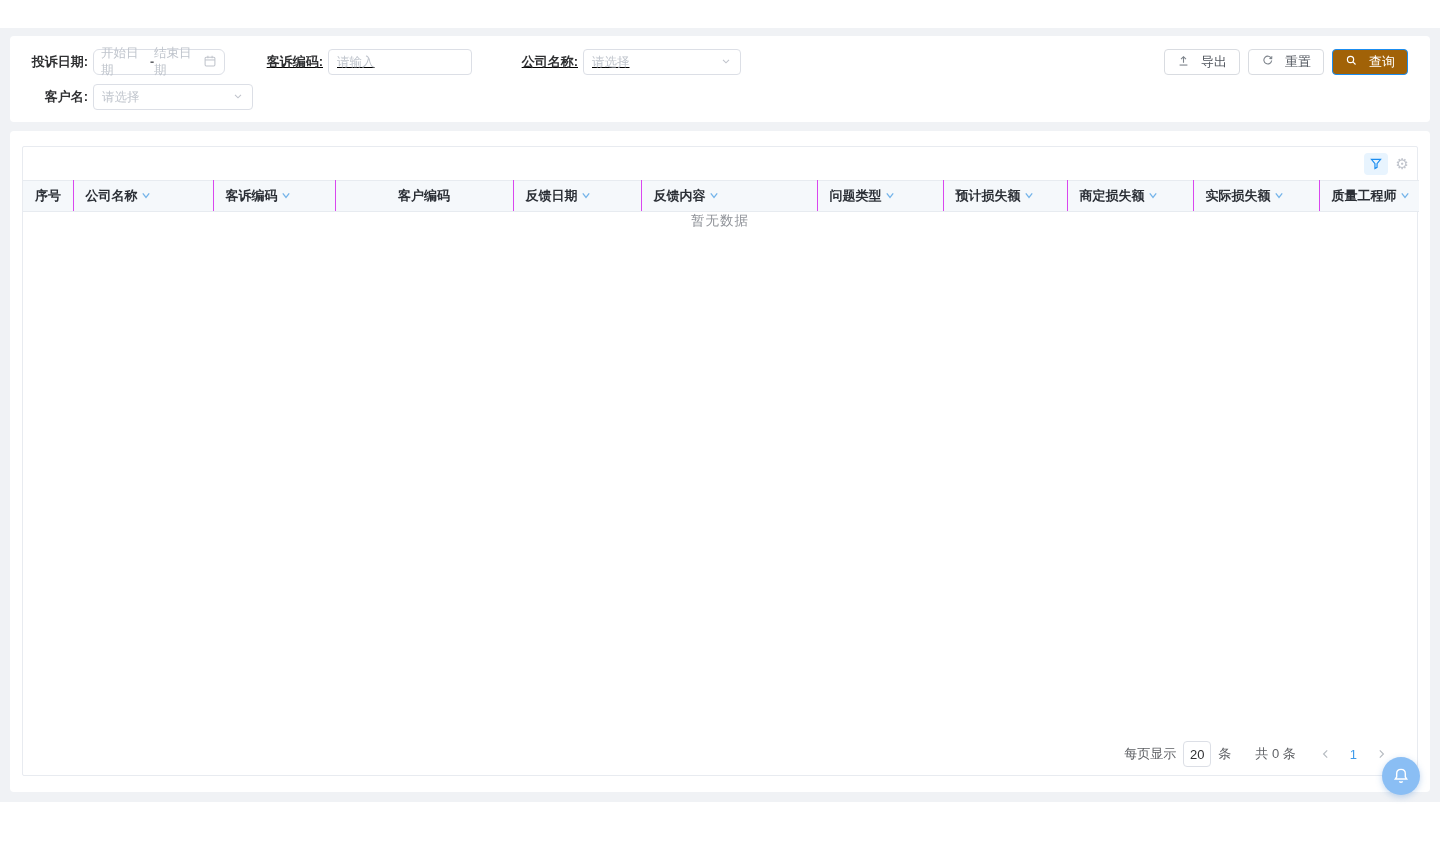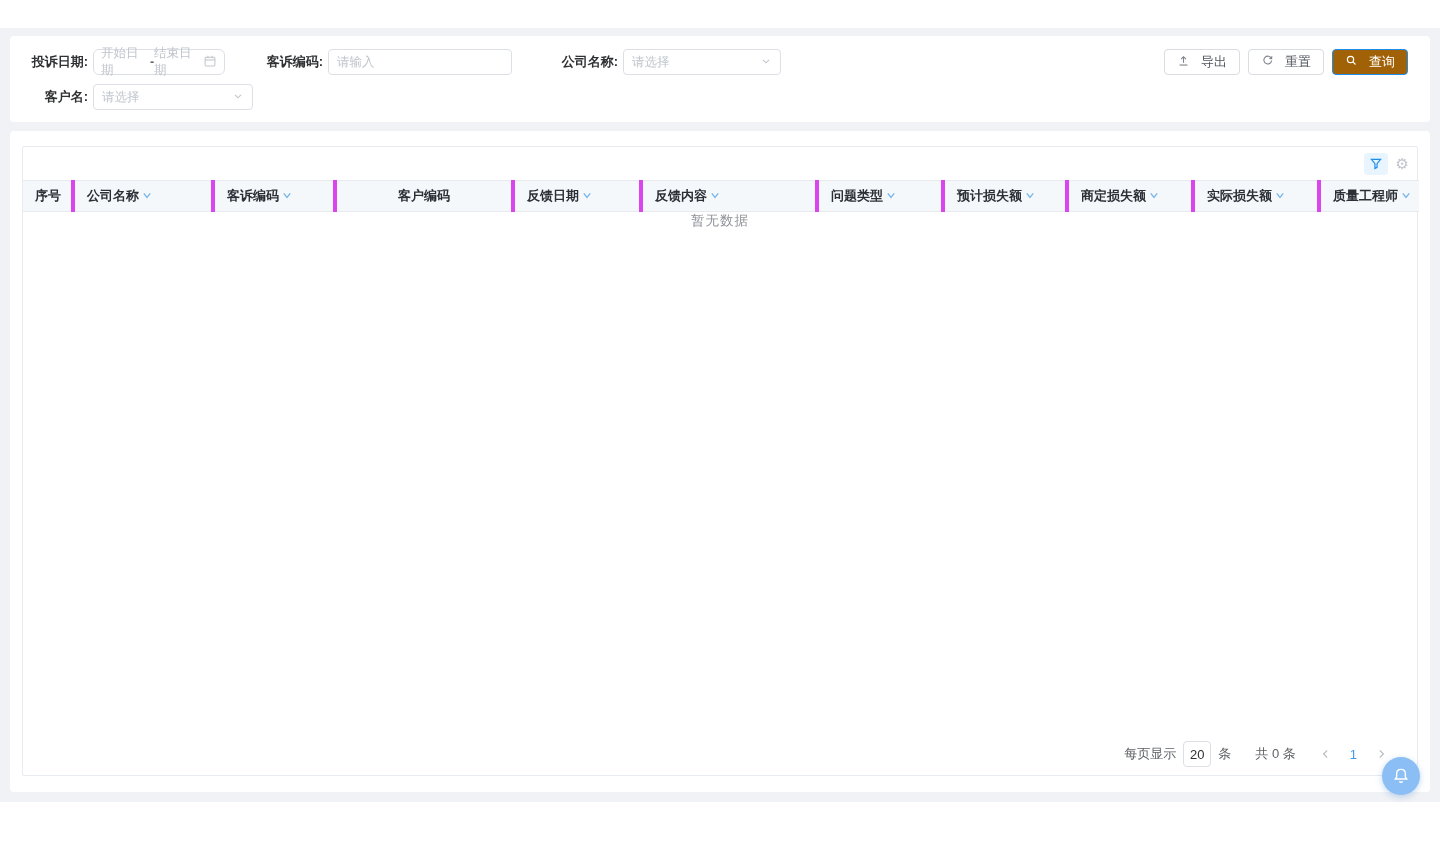--- a/index.html
+++ b/index.html
@@ -19,45 +19,45 @@
   .tab .ticon { display:flex; align-items:center; color:#5a5f66; }
 
   
   .content { height:774px; background:#f0f2f5; padding:8px 10px 0 10px; }
   .card { background:#ffffff; border-radius:4px; }
 
   
   .filter-card { height:86px; padding:13px 22px 0 20px; margin-bottom:9px; }
   .filter-row { display:flex; align-items:center; height:26px; margin-bottom:9px; }
   .filter-item { display:flex; align-items:center; }
-  .filter-item + .filter-item { margin-left:40px; }
+  .filter-item + .filter-item { margin-left:40px;text-decoration:underline; }
   .f-label { display:inline-block; min-width:58px; text-align:right; font-size:13px; font-weight:700; color:#303133; margin-right:5px; white-space:nowrap; }
   .f-label.w66 { min-width:66px; }
   .ctrl { height:26px; border:1px solid #dcdfe6; border-radius:4px; background:#fff; display:flex; align-items:center; font-size:12.5px; color:#bfc4cc; }
   .date-range { width:132px; padding:1px 7px; justify-content:space-between; cursor:pointer;border-radius:6px; }
   .date-range .sep { color:#606266; font-weight:700; }
-  .text-input { width:184px; padding:0 8px; }
+  .text-input { width:144px; padding:0 8px; }
   .text-input input { border:none; outline:none; width:100%; font-size:12.5px; color:#333; background:transparent; }
   .text-input input::placeholder { color:#bfc4cc; }
   .select { width:158px; padding:0 8px; justify-content:space-between; cursor:pointer; }
   .filter-buttons { margin-left:auto; display:flex; gap:8px; }
   .btn { height:26px; padding:0 12px; border-radius:4px; border:1px solid #d9dce1; background:#fff;
     font-size:13px; color:#51565e; display:inline-flex; align-items:center; gap:11px; cursor:pointer; white-space:nowrap; }
   .btn-primary { background:#a16207; border-color:#1b8df0; color:#ffffff; }
 
   
   .main-card { height:661px; padding:15px 12px 16px 12px; }
   .table-container { height:100%; border:1px solid #e8ebf0; border-radius:2px; display:flex; flex-direction:column; background:#fff; }
   .table-toolbar { height:33px; display:flex; align-items:center; justify-content:flex-end; gap:8px; padding:0 8px; }
   .tool-funnel { width:24px; height:22px; background:#e8f4fe; border-radius:4px; display:flex; align-items:center; justify-content:center; cursor:pointer; }
   .tool-gear { color:#c0c4cc; font-size:15px; line-height:1; cursor:pointer; display:flex; align-items:center; }
 
   table.grid { width:100%; border-collapse:collapse; table-layout:fixed; }
   table.grid th { height:31px; background:#f5f8fb; border-top:1px solid #e7ebf0; border-bottom:1px solid #e7ebf0;
-    border-right:4px solid #d946ef; font-size:13px; font-weight:700; color:#2b2f36; text-align:left; padding:0 12px; white-space:nowrap; cursor:pointer; }
+    border-right:1px solid #d946ef; font-size:13px; font-weight:700; color:#2b2f36; text-align:left; padding:0 12px; white-space:nowrap; cursor:pointer; }
   table.grid th:last-child { border-right:none; }
   table.grid th.center { text-align:center; }
   .caret-sort { display:inline-block; margin-left:3px; vertical-align:1px; }
 
   .empty-body { flex:1; display:flex; align-items:flex-start; justify-content:center; }
   .empty-text { font-size:13.5px; color:#909399; letter-spacing:1px; }
 
   
   .pagination { height:42px; display:flex; align-items:center; justify-content:flex-end; padding-right:30px; font-size:13px; color:#606266; }
   .page-size-input { width:28px; height:26px; border:1px solid #dcdfe6; border-radius:4px; text-align:center;

